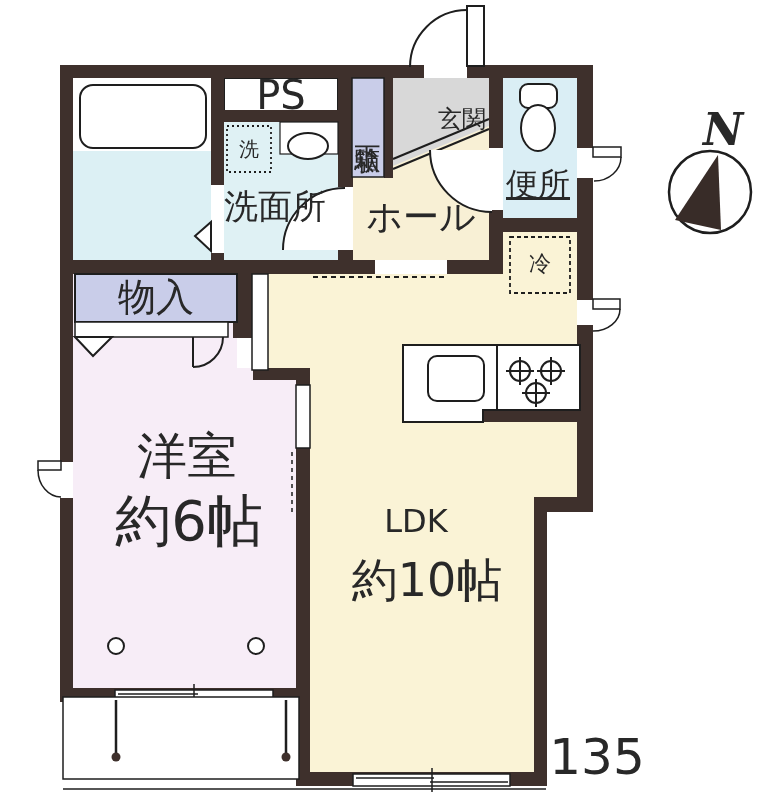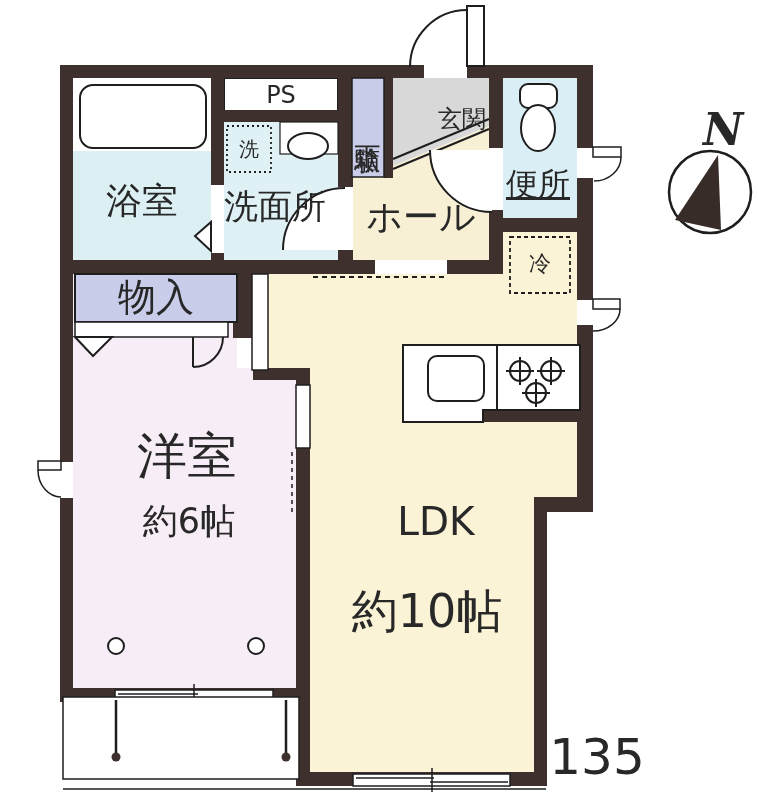--- a/index.html
+++ b/index.html
@@ -162,30 +162,29 @@
     <circle cx="286" cy="757" r="4.5" fill="#3e302c"></circle>
     <line x1="63" y1="789" x2="546" y2="789" stroke="#1e1e1e" stroke-width="1.5"></line>
   </g>
 
   <g>
     <circle cx="710" cy="192" r="41" fill="#ffffff" stroke="#1e1e1e" stroke-width="2.5"></circle>
     <polygon points="718,155 721,230 675,220" fill="#382c28"></polygon>
   </g>
 </svg>
 
-  <div class="lbl" style="left:142px;top:201px;font-size:36px;">浴室</div>
-  <div class="lbl" style="left:281px;top:95px;font-size:24px;">PS</div>
+  <div class="lbl" style="left:281px;top:95px;font-size:40px;">PS</div>
   <div class="lbl vert" style="left:368px;top:127px;font-size:26px;">下駄箱</div>
   <div class="lbl" style="left:440px;top:119px;font-size:24px;margin-left:22px;">玄関</div>
   <div class="lbl" style="left:538px;top:184px;font-size:32px;text-decoration:underline;">便所</div>
   <div class="lbl" style="left:249px;top:149px;font-size:20px;">洗</div>
   <div class="lbl" style="left:275px;top:206px;font-size:34px;">洗面所</div>
   <div class="lbl" style="left:421px;top:217px;font-size:36px;font-family:Liberation Serif, serif;">ホール</div>
   <div class="lbl" style="left:540px;top:264px;font-size:22px;">冷</div>
   <div class="lbl" style="left:187px;top:456px;font-size:50px;">洋室</div>
   <div class="lbl" style="left:156px;top:297px;font-size:38px;">物入</div>
-  <div class="lbl" style="left:189px;top:521px;font-size:35px;">約6帖</div>
-  <div class="lbl" style="left:436px;top:521px;font-size:39px;">LDK</div>
-  <div class="lbl" style="left:427px;top:580px;font-size:46px;margin-top:31px;">約10帖</div>
+  <div class="lbl" style="left:189px;top:521px;font-size:56px;">約6帖</div>
+  <div class="lbl" style="left:416px;top:521px;font-size:32px;">LDK</div>
+  <div class="lbl" style="left:427px;top:580px;font-size:46px;">約10帖</div>
   <div class="lbl" style="left:597px;top:757px;font-size:50px;">135</div>
   <div class="lbl north-n" style="left:723px;top:130px;font-size:44px;">N</div>
 
 </div>
 
 </body></html>

